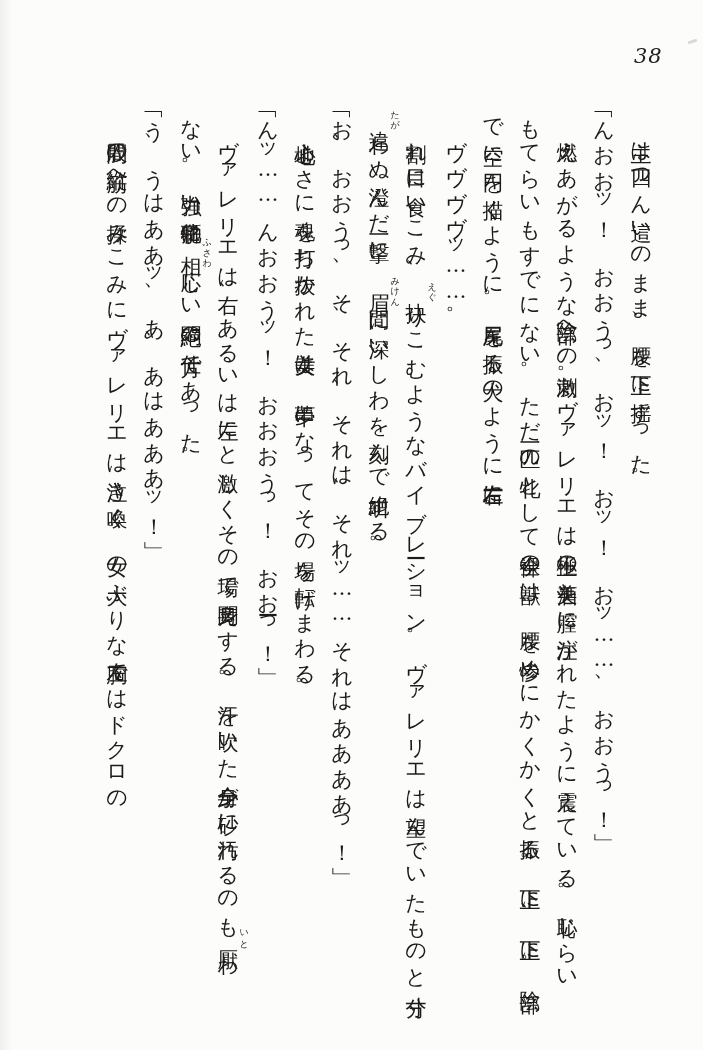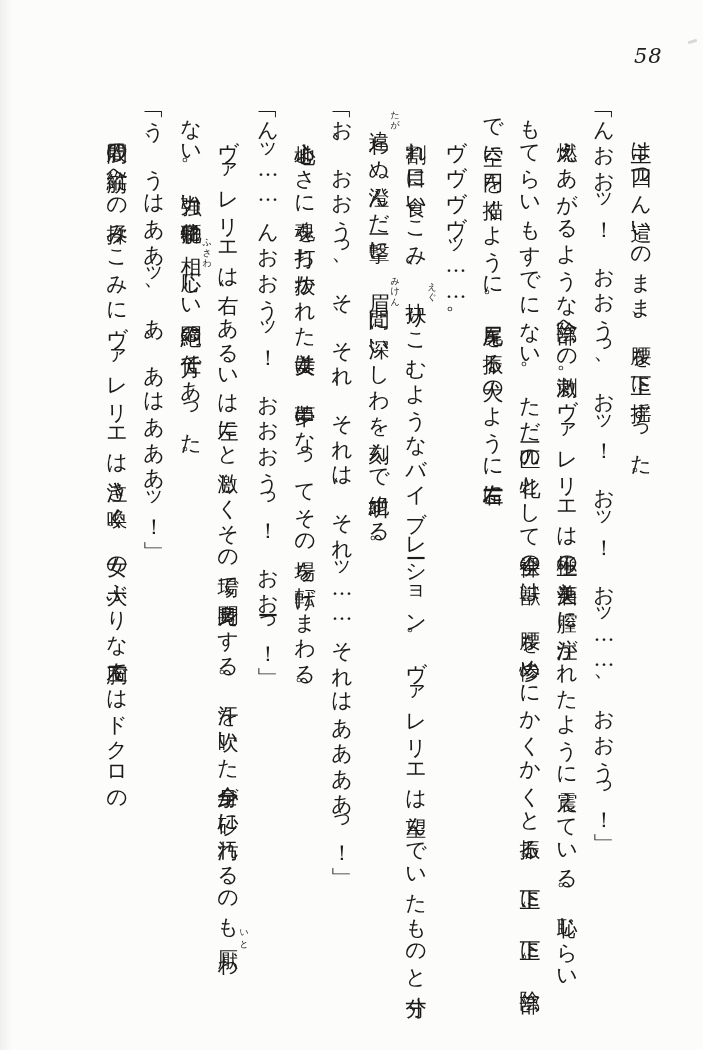--- a/index.html
+++ b/index.html
@@ -68,21 +68,21 @@
     height: 3px;
     background: #d8d8d4;
     transform: rotate(-18deg);
   }
 </style>
 </head>
 <body>
 
 <div class="page">
   <div class="scan-artifact"></div>
-  <div class="page-number">58</div>
+  <div class="page-number">38</div>
   <div class="text-body">
       <p class="para indent">主は四つん這いのまま、腰を上下に揺すった。</p>
       <p class="para">「んおおッ！　おおうっ、おッ！　おッ！　おッ……、おおうっ！」</p>
       <p class="para indent">燃えあがるような陰部への刺激。ヴァレリエは極上の美酒を膣に注がれたように震えている。恥じらいもてらいもすでにない。ただ一匹の牝として全裸の獣は、腰を惨めにかくかくと振る。上下に、上下に。陰部で空に円を描くように。尻尾を振る犬のように左右に。</p>
       <p class="para indent">ヴヴヴヴッ……。</p>
       <p class="para indent">割れ目に食いこみ、<ruby>抉<rt>えぐ</rt></ruby>りこむようなバイブレーション。ヴァレリエは望んでいたものと寸分<ruby>違<rt>たが</rt></ruby>わぬ澄んだ一撃に、<ruby>眉間<rt>みけん</rt></ruby>に深いしわを刻んで絶叫する。</p>
       <p class="para">「お、おおうっ、そ、それ、それは、それッ……それはああああっ！」</p>
       <p class="para indent">心地よさに魂を打ち抜かれた美女は、夢中になってその場を転げまわる。</p>
       <p class="para">「んッ……んおおうッ！　おおおうっ！　おおーっ！」</p>
       <p class="para indent">ヴァレリエは右、あるいは左にと激しくその場で身悶えする。汗を吹いた全身が砂に汚れるのも<ruby>厭<rt>いと</rt></ruby>わない。力強い牝獅子に<ruby>相応<rt>ふさわ</rt></ruby>しい悶絶の仕方であった。</p>

